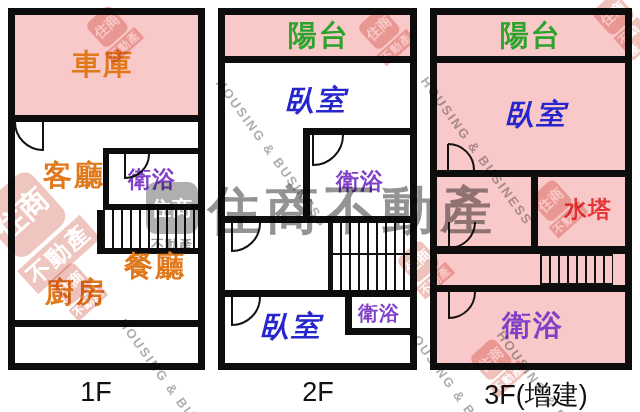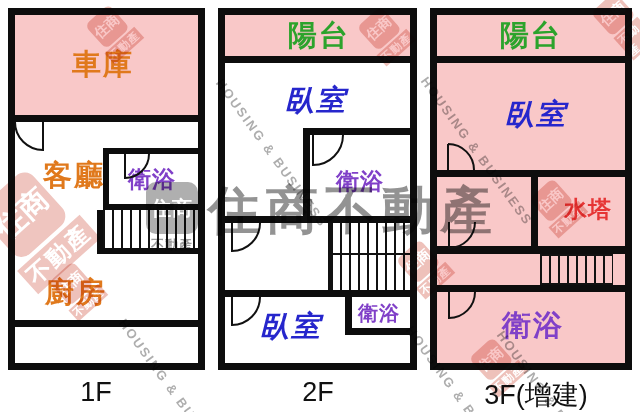--- a/index.html
+++ b/index.html
@@ -55,20 +55,21 @@
 
 <div class="plan" style="left:8px;top:8px;width:197px;height:362px;">
   <div class="room pink" style="left:7px;top:7px;width:183px;height:100px;"></div>
   <div class="room white" style="left:7px;top:114px;width:183px;height:198px;"></div>
   <div class="room white" style="left:7px;top:319px;width:183px;height:36px;"></div>
   <div class="room bath1f" style="left:95px;top:140px;width:95px;height:62px;"></div>
   <div class="room stairs1f hatch-v" style="left:89px;top:202px;width:101px;height:44px;"></div>
   <span class="rlabel orange" style="left:66px;top:168px;">客廳</span>
   <span class="rlabel orange" style="left:95px;top:57px;">車庫</span>
   <span class="rlabel purple md" style="left:144px;top:171px;">衛浴</span>
+  <span class="rlabel orange" style="left:147px;top:259px;">餐廳</span>
   <span class="rlabel orange" style="left:68px;top:285px;">廚房</span>
 </div>
 
 <div class="plan" style="left:218px;top:8px;width:199px;height:362px;">
   <div class="room pink" style="left:7px;top:7px;width:185px;height:41px;"></div>
   <div class="room white" style="left:7px;top:55px;width:185px;height:153px;"></div>
   <div class="room bath2f" style="left:85px;top:120px;width:107px;height:88px;"></div>
   <div class="room white" style="left:7px;top:215px;width:185px;height:67px;"></div>
   <div class="room stairs2f" style="left:110px;top:215px;width:82px;height:67px;"></div>
   <div class="room white" style="left:7px;top:289px;width:185px;height:66px;"></div>

